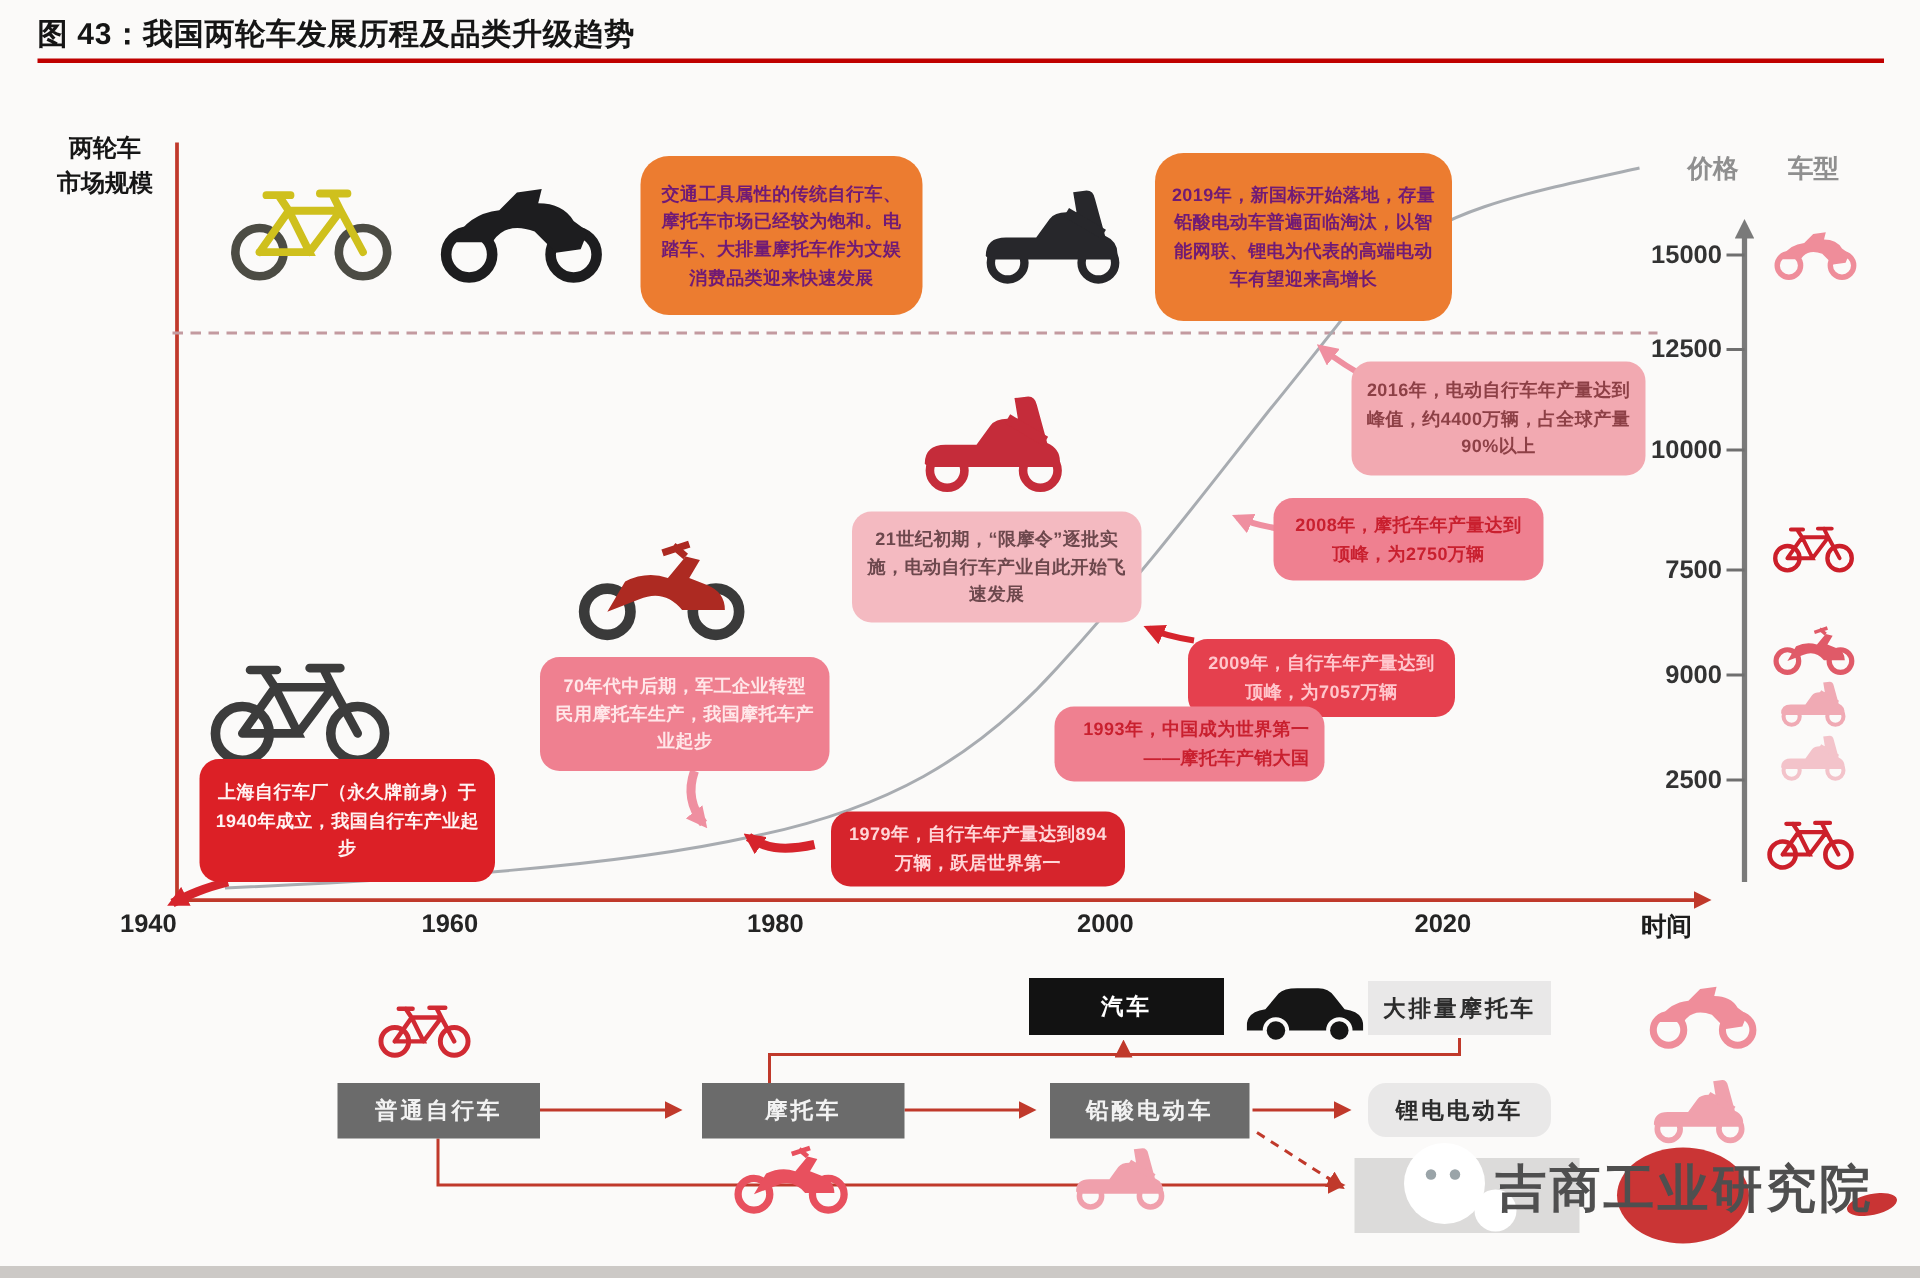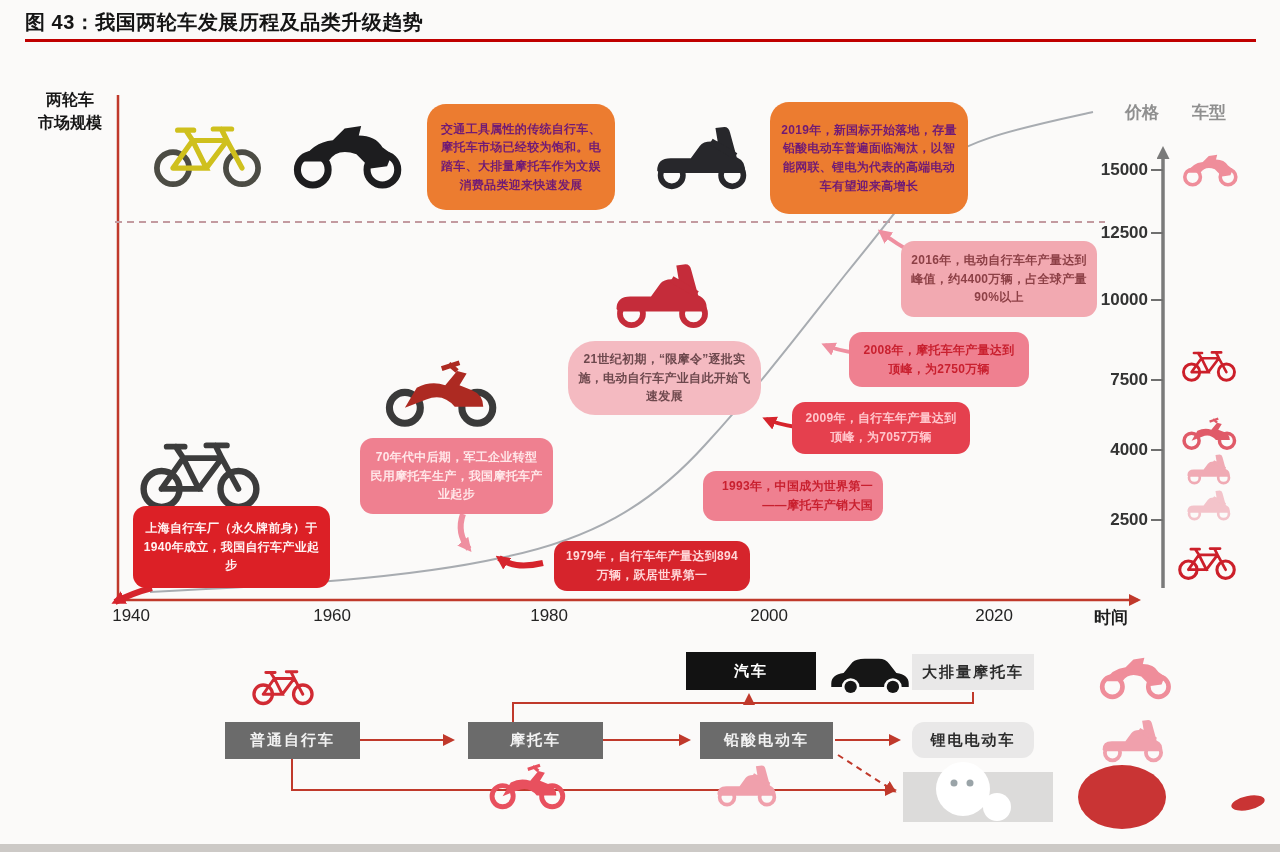--- a/index.html
+++ b/index.html
@@ -4,34 +4,34 @@
 <style>
   html,body{margin:0;padding:0;}
   body{font-family:"Liberation Sans","DejaVu Sans",sans-serif;background:#ffffff;}
   .page{position:relative;width:1280px;height:852px;background:#fbfaf9;overflow:hidden;}
 
   .title{position:absolute;left:25px;top:9px;font-size:20px;font-weight:bold;color:#151515;letter-spacing:.5px;}
   .title-rule{position:absolute;left:25px;top:39px;width:1231px;height:3px;background:#c00000;}
 
   .ylabel{position:absolute;left:24px;top:88px;width:92px;text-align:center;font-size:16px;font-weight:bold;color:#161616;white-space:pre-line;line-height:1.45;}
 
-  .tick{position:absolute;font-size:17px;color:#242424;font-weight:400;text-align:right;width:70px;}
+  .tick{position:absolute;font-size:17px;color:#242424;font-weight:700;text-align:left;width:70px;}
   .axis-word{position:absolute;font-size:17px;color:#1d1d1d;font-weight:bold;}
 
   .rhead{position:absolute;font-size:17px;font-weight:bold;color:#8f8f8f;}
   .rtick{position:absolute;width:66px;text-align:right;font-size:17px;font-weight:bold;color:#333;}
 
   .co{position:absolute;border-radius:13px;box-sizing:border-box;display:flex;align-items:center;justify-content:center;
       text-align:center;font-size:12px;font-weight:bold;line-height:1.55;padding:6px 10px;letter-spacing:.3px;}
   .co-orange{background:#ec7c30;color:#701a75;border-radius:19px;}
   .co-pinklight{background:#f2a9b1;color:#8d4046;}
   .co-pink-redtext{background:#ef8090;color:#c9202f;}
   .co-pink{background:#ef8090;color:#ffe7e9;}
-  .co-pinkpale{background:#f4bac1;color:#6d484d;border-radius:27px;}
-  .co-red{background:#e5404e;color:#ffc6cc;}
+  .co-pinkpale{background:#f4bac1;color:#6d484d;}
+  .co-red{background:#e5404e;color:#ffc6cc;margin-top:24px;}
   .co-reddeep{background:#d6242c;color:#ffd6d8;}
   .co-redsolid{background:#dc2026;color:#fff2f2;}
 
   .fbox{position:absolute;box-sizing:border-box;display:flex;align-items:center;justify-content:center;
         font-size:15px;font-weight:bold;letter-spacing:2px;}
   .fbox-dark{background:#6b6b6b;color:#f2f2f2;}
   .fbox-black{background:#121212;color:#ffffff;}
   .fbox-light{background:#e9e8e8;color:#2c2c2c;}
 
   .wm-text{position:absolute;left:997px;top:770px;font-size:34px;font-weight:bold;color:#4f4f4f;letter-spacing:2px;}
@@ -200,21 +200,21 @@
   <div class="tick" style="left:718px;top:606px;">2000</div>
   <div class="tick" style="left:943px;top:606px;">2020</div>
   <div class="axis-word" style="left:1094px;top:606px;">时间</div>
 
   <div class="rhead" style="left:1125px;top:101px;">价格</div>
   <div class="rhead" style="left:1192px;top:101px;">车型</div>
   <div class="rtick" style="left:1082px;top:160px;">15000</div>
   <div class="rtick" style="left:1082px;top:223px;">12500</div>
   <div class="rtick" style="left:1082px;top:290px;">10000</div>
   <div class="rtick" style="left:1082px;top:370px;">7500</div>
-  <div class="rtick" style="left:1082px;top:440px;">4000</div>
+  <div class="rtick" style="left:1082px;top:440px;">9000</div>
   <div class="rtick" style="left:1082px;top:510px;">2500</div>
 
   <div class="co co-orange" style="left:427px;top:104px;width:188px;height:106px;">交通工具属性的传统自行车、摩托车市场已经较为饱和。电踏车、大排量摩托车作为文娱消费品类迎来快速发展</div>
   <div class="co co-orange" style="left:770px;top:102px;width:198px;height:112px;">2019年，新国标开始落地，存量铅酸电动车普遍面临淘汰，以智能网联、锂电为代表的高端电动车有望迎来高增长</div>
   <div class="co co-pinklight" style="left:901px;top:241px;width:196px;height:76px;">2016年，电动自行车年产量达到峰值，约4400万辆，占全球产量90%以上</div>
   <div class="co co-pink-redtext" style="left:849px;top:332px;width:180px;height:55px;">2008年，摩托车年产量达到顶峰，为2750万辆</div>
   <div class="co co-red" style="left:792px;top:402px;width:178px;height:52px;">2009年，自行车年产量达到顶峰，为7057万辆</div>
   <div class="co co-pinkpale" style="left:568px;top:341px;width:193px;height:74px;">21世纪初期，“限摩令”逐批实施，电动自行车产业自此开始飞速发展</div>
   <div class="co co-pink-redtext" style="left:703px;top:471px;width:180px;height:50px;text-align:right;">1993年，中国成为世界第一——摩托车产销大国</div>
   <div class="co co-reddeep" style="left:554px;top:541px;width:196px;height:50px;">1979年，自行车年产量达到894万辆，跃居世界第一</div>
@@ -234,15 +234,16 @@
       <ellipse cx="1122" cy="797" rx="44" ry="32" fill="#c41f1f"></ellipse>
       <ellipse cx="1248" cy="803" rx="17" ry="7" fill="#c41f1f" transform="rotate(-12 1248 803)"></ellipse>
     </g>
     <g>
       <circle cx="963" cy="789" r="27" fill="#ffffff"></circle>
       <circle cx="997" cy="807" r="14" fill="#ffffff"></circle>
       <circle cx="954" cy="783" r="3.5" fill="#9aa4a8"></circle>
       <circle cx="970" cy="783" r="3.5" fill="#9aa4a8"></circle>
     </g>
   </svg>
+  <div class="wm-text" style="z-index:6;">吉商工业研究院</div>
 
   <div class="bottom-strip"></div>
 </div>
 
 </body></html>

